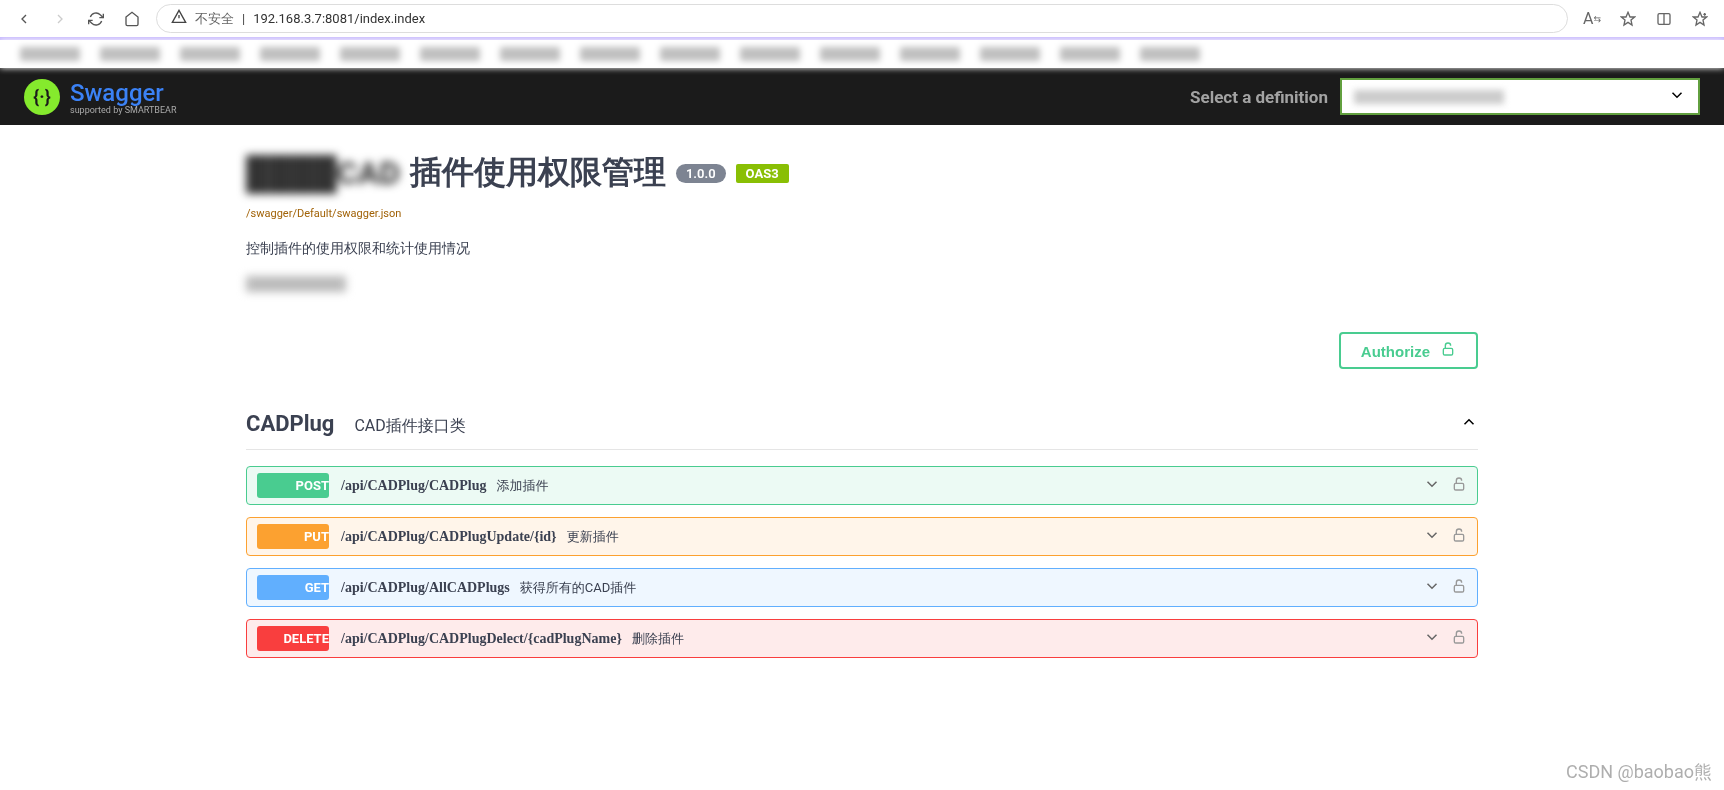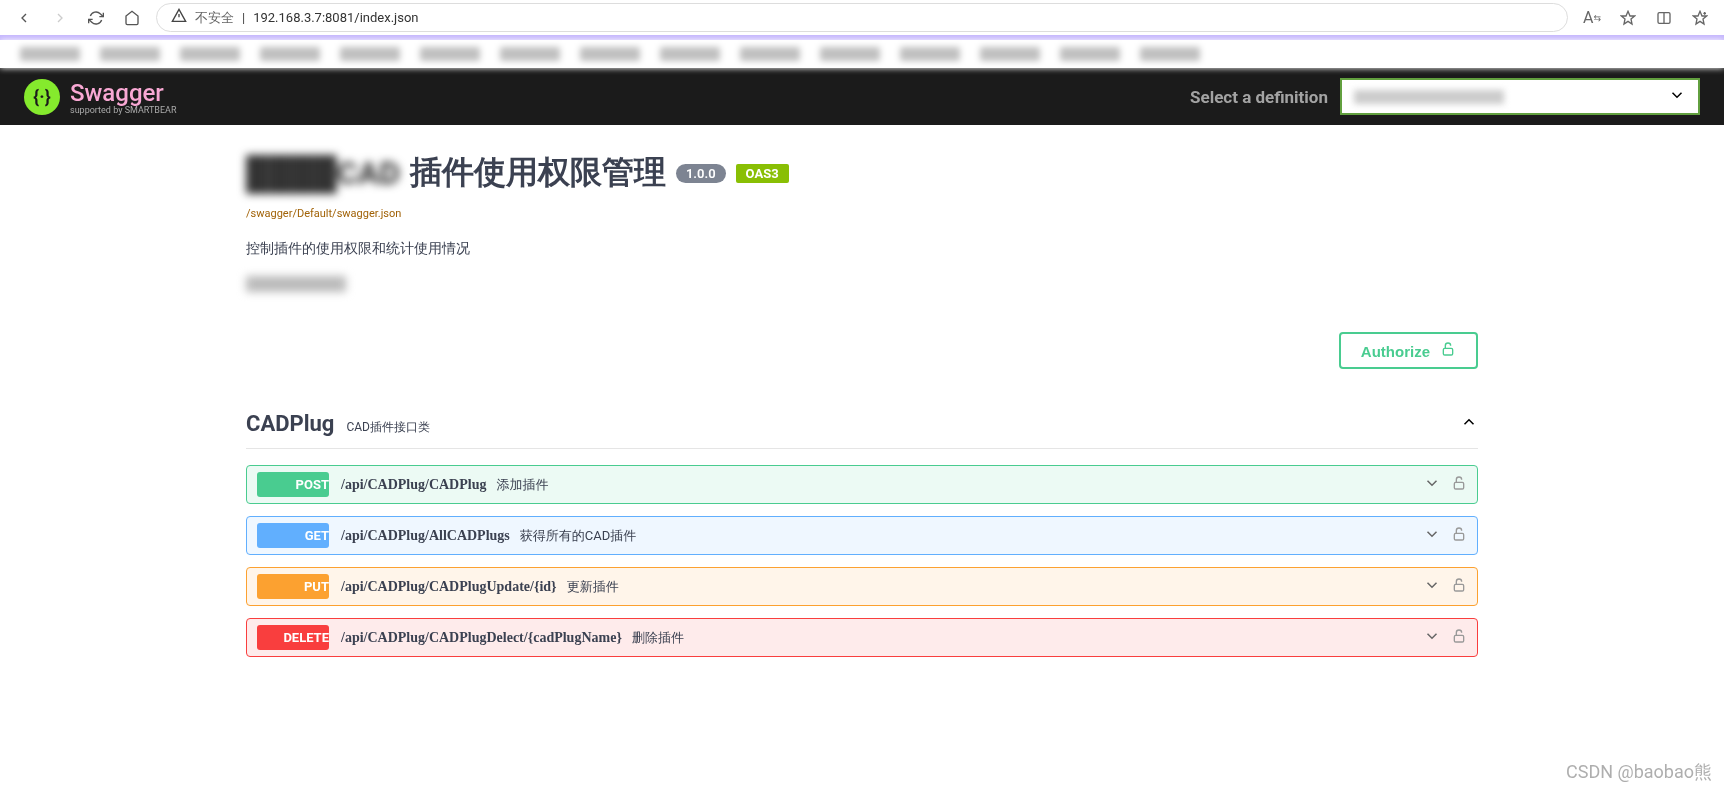--- a/index.html
+++ b/index.html
@@ -1,36 +1,36 @@
 <!DOCTYPE html>
 <html><head>
   <meta charset="utf-8">
   <style>
     * { margin: 0; padding: 0; box-sizing: border-box; }
     body { font-family: -apple-system, BlinkMacSystemFont, "Segoe UI", Roboto, sans-serif; background: #fff; }
     
     
-    .browser-chrome { display: flex; align-items: center; padding: 4px 12px; gap: 12px; background: #fff; border-bottom: 5px solid #c4b5fd; height: 40px; }
+    .browser-chrome { display: flex; align-items: center; padding: 4px 12px; gap: 12px; background: #fff; border-bottom: 3px solid #c4b5fd; height: 40px; }
     .nav-btn { width: 24px; height: 24px; display: flex; align-items: center; justify-content: center; color: #555; cursor: pointer; }
     .nav-btn.disabled { color: #ccc; }
     .url-bar { flex: 1; display: flex; align-items: center; background: #fff; border: 1px solid #ddd; border-radius: 18px; padding: 4px 14px; gap: 8px; font-size: 13px; color: #444; }
     .security-text { color: #666; }
     .url-text { color: #333; }
     .browser-right { display: flex; align-items: center; gap: 12px; color: #666; }
     .icon-btn { width: 24px; height: 24px; display: flex; align-items: center; justify-content: center; cursor: pointer; }
     
     
     .bookmarks-bar { height: 28px; background: #fff; filter: blur(3px); display: flex; gap: 20px; padding: 4px 20px; align-items: center; }
     .bookmark-item { background: #c0c0c0; height: 14px; width: 60px; border-radius: 2px; }
     
     
     .swagger-header { background: #1b1b1b; display: flex; align-items: center; justify-content: space-between; padding: 10px 24px; }
     .swagger-logo { display: flex; align-items: center; gap: 10px; }
     .swagger-icon { width: 36px; height: 36px; background: #85ea2d; border-radius: 50%; display: flex; align-items: center; justify-content: center; font-size: 18px; color: #1b1b1b; font-weight: bold; }
-    .swagger-name { color: #f9a8d4; font-size: 24px; font-weight: 500; }
+    .swagger-name { color: #3b82f6; font-size: 24px; font-weight: 500; }
     .swagger-sub { color: #aaa; font-size: 9px; display: block; margin-top: -2px; }
     .definition-select { display: flex; align-items: center; gap: 12px; }
     .definition-label { color: #a3a3a3; font-size: 17px; font-weight: 700; }
     .definition-dropdown { width: 360px; border: 2px solid #62a03f; background: #fff; padding: 6px 12px; font-size: 14px; display: flex; justify-content: space-between; align-items: center; }
     .definition-value { filter: blur(3px); background: #ccc; width: 150px; height: 14px; }
     
     
     .main-content { max-width: 1280px; margin: 0 auto; padding: 26px 24px; }
     .api-title-row { display: flex; align-items: center; gap: 10px; margin-bottom: 12px; }
     .api-title-blur { filter: blur(4px); font-size: 32px; font-weight: bold; color: #333; }
@@ -40,23 +40,23 @@
     .swagger-link { color: #a16207; font-size: 11px; margin-bottom: 20px; display: block; }
     .api-desc { color: #3b4151; font-size: 14px; margin-bottom: 18px; }
     .blur-text { filter: blur(4px); background: #bbb; width: 100px; height: 16px; margin-bottom: 40px; }
     
     
     .authorize-row { display: flex; justify-content: flex-end; margin: 40px 0 30px; }
     .authorize-btn { display: flex; align-items: flex-end; gap: 10px; border: 2px solid #49cc90; background: #fff; color: #49cc90; font-size: 15px; font-weight: 700; padding: 7px 20px; border-radius: 4px; cursor: pointer; }
     
     
     .section-header { display: flex; align-items: center; justify-content: space-between; padding: 12px 0; cursor: pointer; border-bottom: 1px solid rgba(0,0,0,0.1); margin-bottom: 16px;}
-    .section-left { display: flex; align-items: baseline; gap: 12px; }
+    .section-left { display: flex; align-items: baseline; gap: 20px; }
     .section-name { font-size: 22px; font-weight: 700; color: #3b4151; }
-    .section-desc { font-size: 12px; color: #3b4151; }
+    .section-desc { font-size: 16px; color: #3b4151; }
     
     
     .endpoint { display: flex; align-items: center; border: 1px solid; border-radius: 4px; padding: 6px 10px; margin-bottom: 12px; cursor: pointer; }
     .endpoint-post { background: rgba(73,204,144,0.1); border-color: #49cc90; }
     .endpoint-put { background: rgba(252,161,48,0.1); border-color: #fca130; }
     .endpoint-get { background: rgba(97,175,254,0.1); border-color: #61affe; }
     .endpoint-delete { background: rgba(249,62,62,0.1); border-color: #f93e3e; }
     .method-badge { color: #fff; font-size: 13px; font-weight: 700; padding: 5px 0; width: 72px; text-align: right; border-radius: 3px; margin-right: 12px; }
     .method-post { background: #49cc90; }
     .method-put { background: #fca130; }
@@ -97,21 +97,21 @@
         <path d="M3 9l9-7 9 7v11a2 2 0 01-2 2H5a2 2 0 01-2-2z"></path>
       </svg>
     </div>
   <div class="url-bar">
     <span><svg viewBox="0 0 24 24">
           <path d="M12 2L2 20h20L12 2z"></path>
           <path d="M12 9v5M12 17h.01"></path>
         </svg></span>
     <span class="security-text">不安全</span>
     <span>|</span>
-    <span class="url-text">192.168.3.7:8081/index.json</span>
+    <span class="url-text">192.168.3.7:8081/index.index</span>
   </div>
   <div class="browser-right">
     <span class="icon-btn">A<sup style="font-size:9px">⇆</sup></span>
     <span class="icon-btn">
         <svg viewBox="0 0 24 24">
           <path d="M12 2l3 7h7l-5.5 4.5L18 21l-6-4-6 4 1.5-7.5L2 9h7z"></path>
         </svg>
       </span>
     <span class="icon-btn">
         <svg viewBox="0 0 24 24">
@@ -204,48 +204,48 @@
     <span class="endpoint-right">
       <span class="chevron"><svg viewBox="0 0 24 24">
               <path d="M6 9l6 6 6-6"></path>
             </svg></span>
       <span class="lock-icon"><svg viewBox="0 0 24 24">
               <rect x="5" y="11" width="14" height="10" rx="2"></rect>
               <path d="M8 11V7a4 4 0 018 0"></path>
             </svg></span>
     </span>
       </div>
+      <div class="endpoint endpoint-put">
+    <span class="method-badge method-put">PUT</span>
+    <span class="endpoint-path">/api/CADPlug/CADPlugUpdate/{id}</span>
+    <span class="endpoint-desc">更新插件</span>
+    <span class="endpoint-right">
+      <span class="chevron"><svg viewBox="0 0 24 24">
+              <path d="M6 9l6 6 6-6"></path>
+            </svg></span>
+      <span class="lock-icon"><svg viewBox="0 0 24 24">
+              <rect x="5" y="11" width="14" height="10" rx="2"></rect>
+              <path d="M8 11V7a4 4 0 018 0"></path>
+            </svg></span>
+    </span>
+      </div>
       <div class="endpoint endpoint-get">
     <span class="method-badge method-get">GET</span>
     <span class="endpoint-path">/api/CADPlug/AllCADPlugs</span>
     <span class="endpoint-desc">获得所有的CAD插件</span>
     <span class="endpoint-right">
       <span class="chevron"><svg viewBox="0 0 24 24">
               <path d="M6 9l6 6 6-6"></path>
             </svg></span>
       <span class="lock-icon"><svg viewBox="0 0 24 24">
               <rect x="5" y="11" width="14" height="10" rx="2"></rect>
               <path d="M8 11V7a4 4 0 018 0"></path>
             </svg></span>
     </span>
       </div>
-      <div class="endpoint endpoint-put">
-    <span class="method-badge method-put">PUT</span>
-    <span class="endpoint-path">/api/CADPlug/CADPlugUpdate/{id}</span>
-    <span class="endpoint-desc">更新插件</span>
-    <span class="endpoint-right">
-      <span class="chevron"><svg viewBox="0 0 24 24">
-              <path d="M6 9l6 6 6-6"></path>
-            </svg></span>
-      <span class="lock-icon"><svg viewBox="0 0 24 24">
-              <rect x="5" y="11" width="14" height="10" rx="2"></rect>
-              <path d="M8 11V7a4 4 0 018 0"></path>
-            </svg></span>
-    </span>
-      </div>
       <div class="endpoint endpoint-delete">
     <span class="method-badge method-delete">DELETE</span>
     <span class="endpoint-path">/api/CADPlug/CADPlugDelect/{cadPlugName}</span>
     <span class="endpoint-desc">删除插件</span>
     <span class="endpoint-right">
       <span class="chevron"><svg viewBox="0 0 24 24">
               <path d="M6 9l6 6 6-6"></path>
             </svg></span>
       <span class="lock-icon"><svg viewBox="0 0 24 24">
               <rect x="5" y="11" width="14" height="10" rx="2"></rect>

